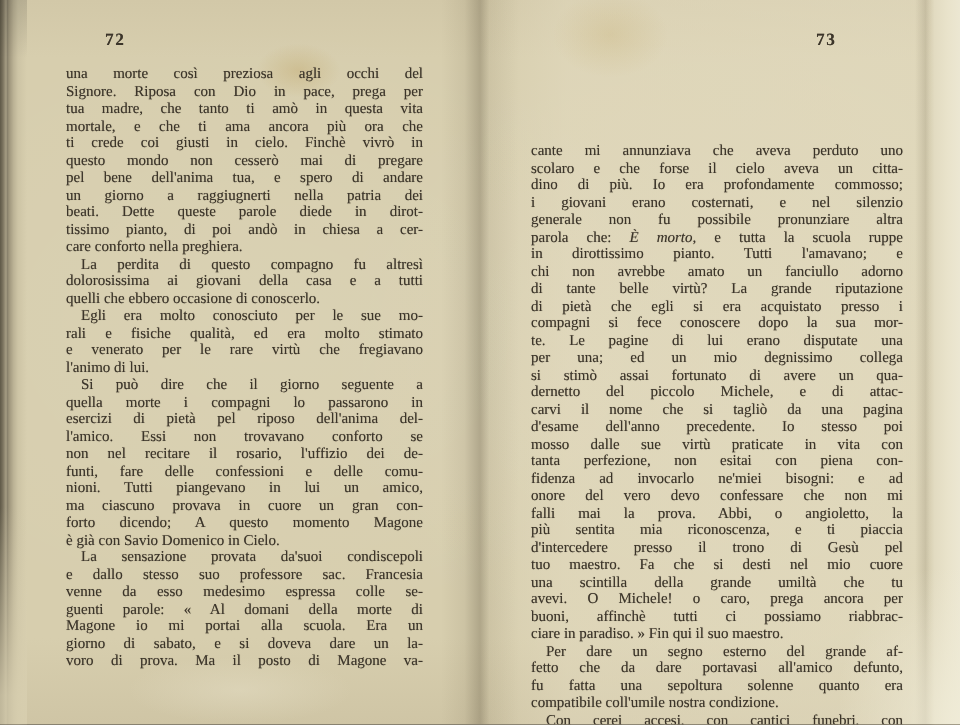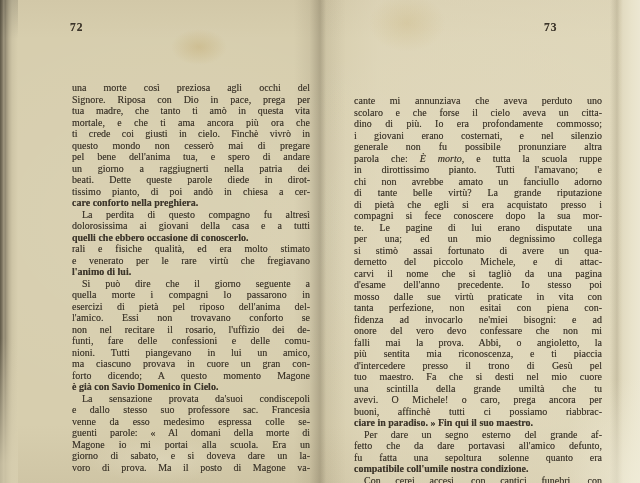--- a/index.html
+++ b/index.html
@@ -57,25 +57,25 @@
     color:#3c352a; letter-spacing:1px;
     text-shadow:0 0 0.4px rgba(60,53,42,0.55);
   }
   .pagenum.pn-left  { left:70px; }
   .pagenum.pn-right { left:544px; }
 
   .textblock {
     position:absolute; font-size:10px; color:#3c352a;
     text-shadow:0 0 0.45px rgba(60,53,42,0.55);
   }
-  .textblock.tb-left  { left:72px;  top:44px; width:238px; line-height:11.5px;margin-top:38px; }
+  .textblock.tb-left  { left:44px;  top:44px; width:238px; line-height:11.5px; }
   .textblock.tb-right { left:354px; top:47px; width:248px; line-height:11.5px;margin-top:48px; }
 
   .line { text-align:justify; text-align-last:justify; }
-  .line.end { text-align-last:left;font-weight:bold; }
+  .line.end { text-align-last:left; }
   .line.ind { text-indent:10px; }
   .line i { }
 </style>
 </head>
 <body>
 
 <div class="screen">
   <div class="right-paper"></div>
   <div class="spine-edge"></div>
   <div class="gutter"></div>
@@ -97,20 +97,21 @@
       <div class="line">ti crede coi giusti in cielo. Finchè vivrò in</div>
       <div class="line">questo mondo non cesserò mai di pregare</div>
       <div class="line">pel bene dell'anima tua, e spero di andare</div>
       <div class="line">un giorno a raggiugnerti nella patria dei</div>
       <div class="line">beati. Dette queste parole diede in dirot-</div>
       <div class="line">tissimo pianto, di poi andò in chiesa a cer-</div>
       <div class="line end">care conforto nella preghiera.</div>
       <div class="line ind">La perdita di questo compagno fu altresì</div>
       <div class="line">dolorosissima ai giovani della casa e a tutti</div>
       <div class="line end">quelli che ebbero occasione di conoscerlo.</div>
+      <div class="line ind">Egli era molto conosciuto per le sue mo-</div>
       <div class="line">rali e fisiche qualità, ed era molto stimato</div>
       <div class="line">e venerato per le rare virtù che fregiavano</div>
       <div class="line end">l'animo di lui.</div>
       <div class="line ind">Si può dire che il giorno seguente a</div>
       <div class="line">quella morte i compagni lo passarono in</div>
       <div class="line">esercizi di pietà pel riposo dell'anima del-</div>
       <div class="line">l'amico. Essi non trovavano conforto se</div>
       <div class="line">non nel recitare il rosario, l'uffizio dei de-</div>
       <div class="line">funti, fare delle confessioni e delle comu-</div>
       <div class="line">nioni. Tutti piangevano in lui un amico,</div>

